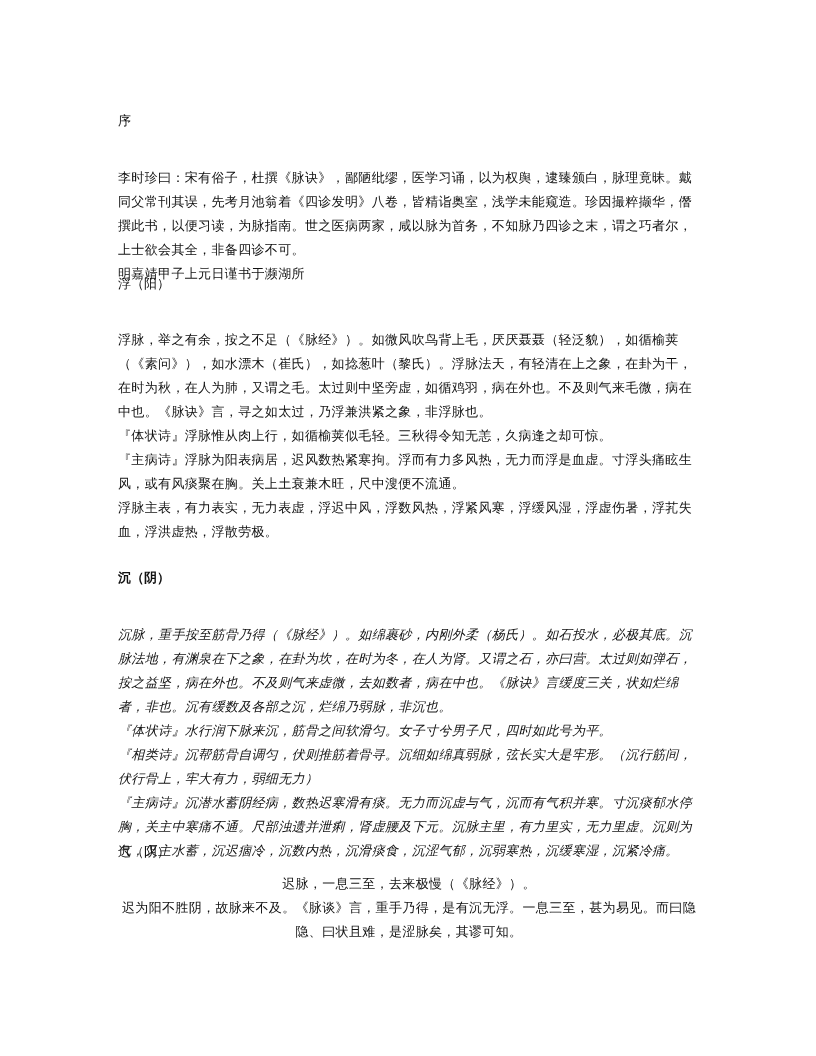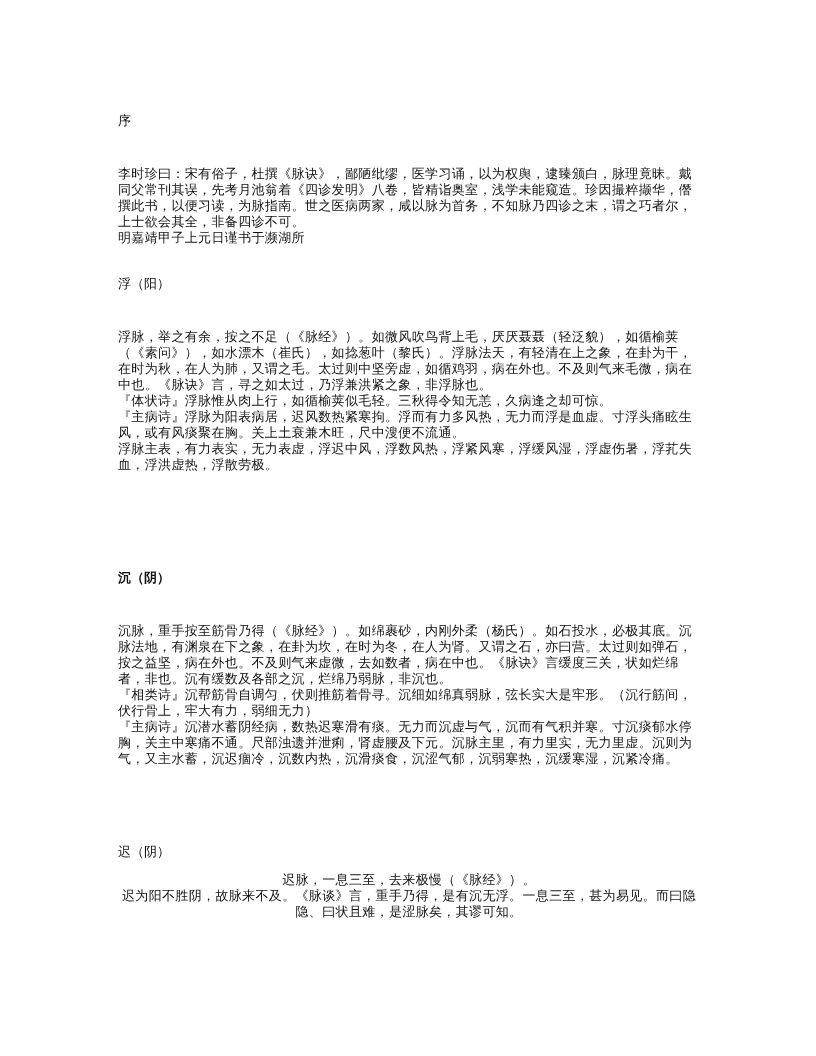--- a/index.html
+++ b/index.html
@@ -1,44 +1,45 @@
 <!DOCTYPE html>
 <html><head>
 <meta charset="utf-8">
 <style>
   html, body { margin: 0; padding: 0; background: #ffffff; }
   body { width: 816px; height: 1056px; position: relative; overflow: hidden;
          font-family: "DejaVu Serif", "Liberation Serif", serif; color: #111; }
   .page { position: absolute; left: 118px; top: 0; width: 582px; }
-  .p { font-size: 13px; line-height: 16px; margin: 0; letter-spacing: 0.35px; }
+  .p { font-size: 13px; line-height: 24px; margin: 0; letter-spacing: 0.35px; }
   .heading { font-size: 13px; line-height: 18px; margin: 0; position: absolute; left: 0; }
   .block { position: absolute; left: 0; width: 582px; }
 </style>
 </head>
 <body>
 
 <div class="page">
 
   <div class="heading" style="top:112px;">序</div>
   <div class="block" style="top:166px;">
     <p class="p">李时珍曰：宋有俗子，杜撰《脉诀》，鄙陋纰缪，医学习诵，以为权舆，逮臻颁白，脉理竟昧。戴同父常刊其误，先考月池翁着《四诊发明》八卷，皆精诣奥室，浅学未能窥造。珍因撮粹撷华，僭撰此书，以便习读，为脉指南。世之医病两家，咸以脉为首务，不知脉乃四诊之末，谓之巧者尔，上士欲会其全，非备四诊不可。</p>
     <p class="p">明嘉靖甲子上元日谨书于濒湖所</p>
   </div>
 
   <div class="heading" style="top:275px;">浮（阳）</div>
-  <div class="block" style="top:329px;">
+  <div class="block" style="top:329px;font-family:Liberation Mono, monospace;">
     <p class="p">浮脉，举之有余，按之不足（《脉经》）。如微风吹鸟背上毛，厌厌聂聂（轻泛貌），如循榆荚（《素问》），如水漂木（崔氏），如捻葱叶（黎氏）。浮脉法天，有轻清在上之象，在卦为干，在时为秋，在人为肺，又谓之毛。太过则中坚旁虚，如循鸡羽，病在外也。不及则气来毛微，病在中也。《脉诀》言，寻之如太过，乃浮兼洪紧之象，非浮脉也。</p>
     <p class="p">『体状诗』浮脉惟从肉上行，如循榆荚似毛轻。三秋得令知无恙，久病逢之却可惊。</p>
     <p class="p">『主病诗』浮脉为阳表病居，迟风数热紧寒拘。浮而有力多风热，无力而浮是血虚。寸浮头痛眩生风，或有风痰聚在胸。关上土衰兼木旺，尺中溲便不流通。</p>
     <p class="p">浮脉主表，有力表实，无力表虚，浮迟中风，浮数风热，浮紧风寒，浮缓风湿，浮虚伤暑，浮芤失血，浮洪虚热，浮散劳极。</p>
   </div>
 
   <div class="heading" style="top:569px;font-weight:bold;">沉（阴）</div>
-  <div class="block" style="top:623px;">
+  <div class="block" style="top:623px;font-style:italic;">
     <p class="p">沉脉，重手按至筋骨乃得（《脉经》）。如绵裹砂，内刚外柔（杨氏）。如石投水，必极其底。沉脉法地，有渊泉在下之象，在卦为坎，在时为冬，在人为肾。又谓之石，亦曰营。太过则如弹石，按之益坚，病在外也。不及则气来虚微，去如数者，病在中也。《脉诀》言缓度三关，状如烂绵者，非也。沉有缓数及各部之沉，烂绵乃弱脉，非沉也。</p>
+    <p class="p">『体状诗』水行润下脉来沉，筋骨之间软滑匀。女子寸兮男子尺，四时如此号为平。</p>
     <p class="p">『相类诗』沉帮筋骨自调匀，伏则推筋着骨寻。沉细如绵真弱脉，弦长实大是牢形。（沉行筋间，伏行骨上，牢大有力，弱细无力）</p>
     <p class="p">『主病诗』沉潜水蓄阴经病，数热迟寒滑有痰。无力而沉虚与气，沉而有气积并寒。寸沉痰郁水停胸，关主中寒痛不通。尺部浊遗并泄痢，肾虚腰及下元。沉脉主里，有力里实，无力里虚。沉则为气，又主水蓄，沉迟痼冷，沉数内热，沉滑痰食，沉涩气郁，沉弱寒热，沉缓寒湿，沉紧冷痛。</p>
   </div>
 
   <div class="heading" style="top:843px;">迟（阴）</div>
   <div class="block" style="top:872px;text-align:center;">
     <p class="p">迟脉，一息三至，去来极慢（《脉经》）。</p>
     <p class="p">迟为阳不胜阴，故脉来不及。《脉谈》言，重手乃得，是有沉无浮。一息三至，甚为易见。而曰隐隐、曰状且难，是涩脉矣，其谬可知。</p>
   </div>
 

